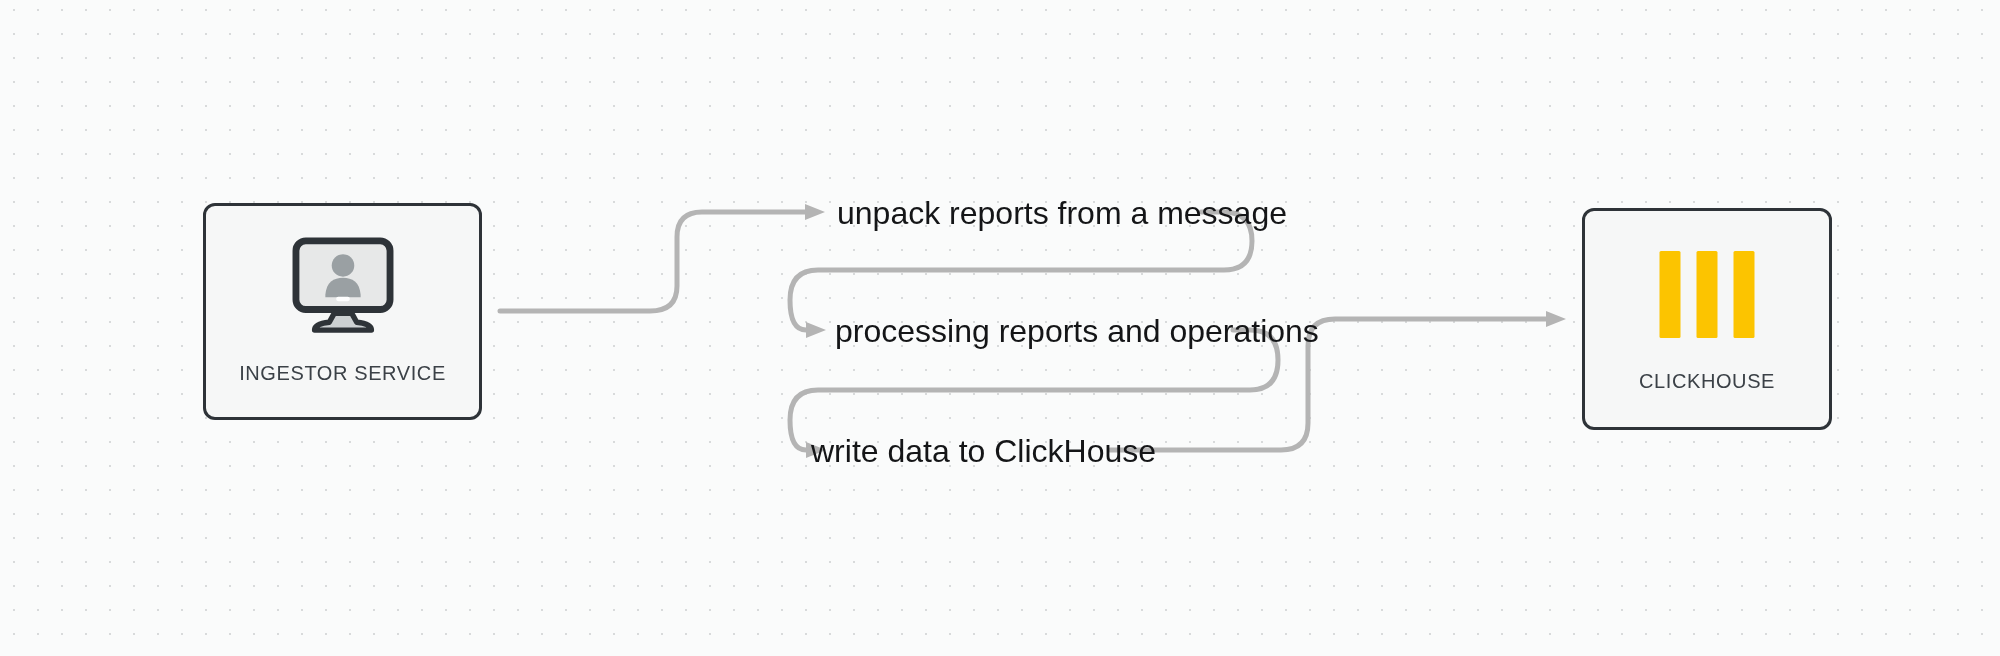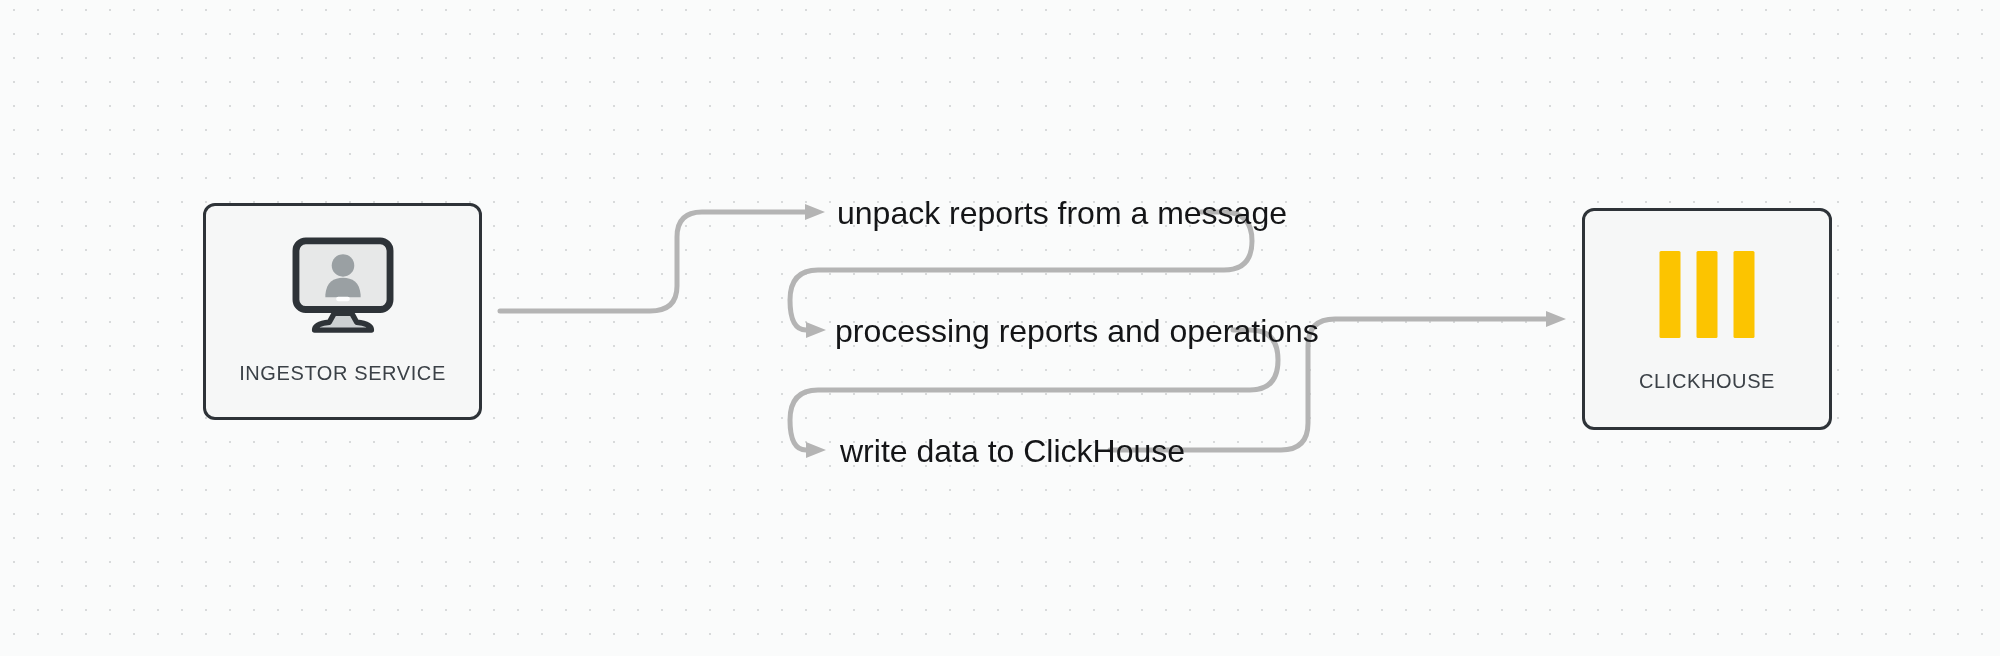--- a/index.html
+++ b/index.html
@@ -75,21 +75,21 @@
     position: absolute;
     transform: translateY(-50%);
     color: #141517;
     font-size: 32px;
     font-weight: 400;
     line-height: 34px;
     white-space: nowrap;
   }
   .step-1 { left: 837px; top: 213px; }
   .step-2 { left: 835px; top: 331px; text-align: right; }
-  .step-3 { left: 840px; top: 451px; }
+  .step-3 { left: 811px; top: 451px; }
 </style>
 </head>
 <body>
 
 <div class="canvas">
 
   <svg class="edges" viewBox="0 0 2000 656" xmlns="http://www.w3.org/2000/svg">
     <defs>
       <marker id="arrow" viewBox="0 0 20 16" refX="0" refY="8" markerWidth="20" markerHeight="16" markerUnits="userSpaceOnUse" orient="auto">
         <path d="M0 0 L20 8 L0 16 Z" fill="#b4b4b4"></path>

